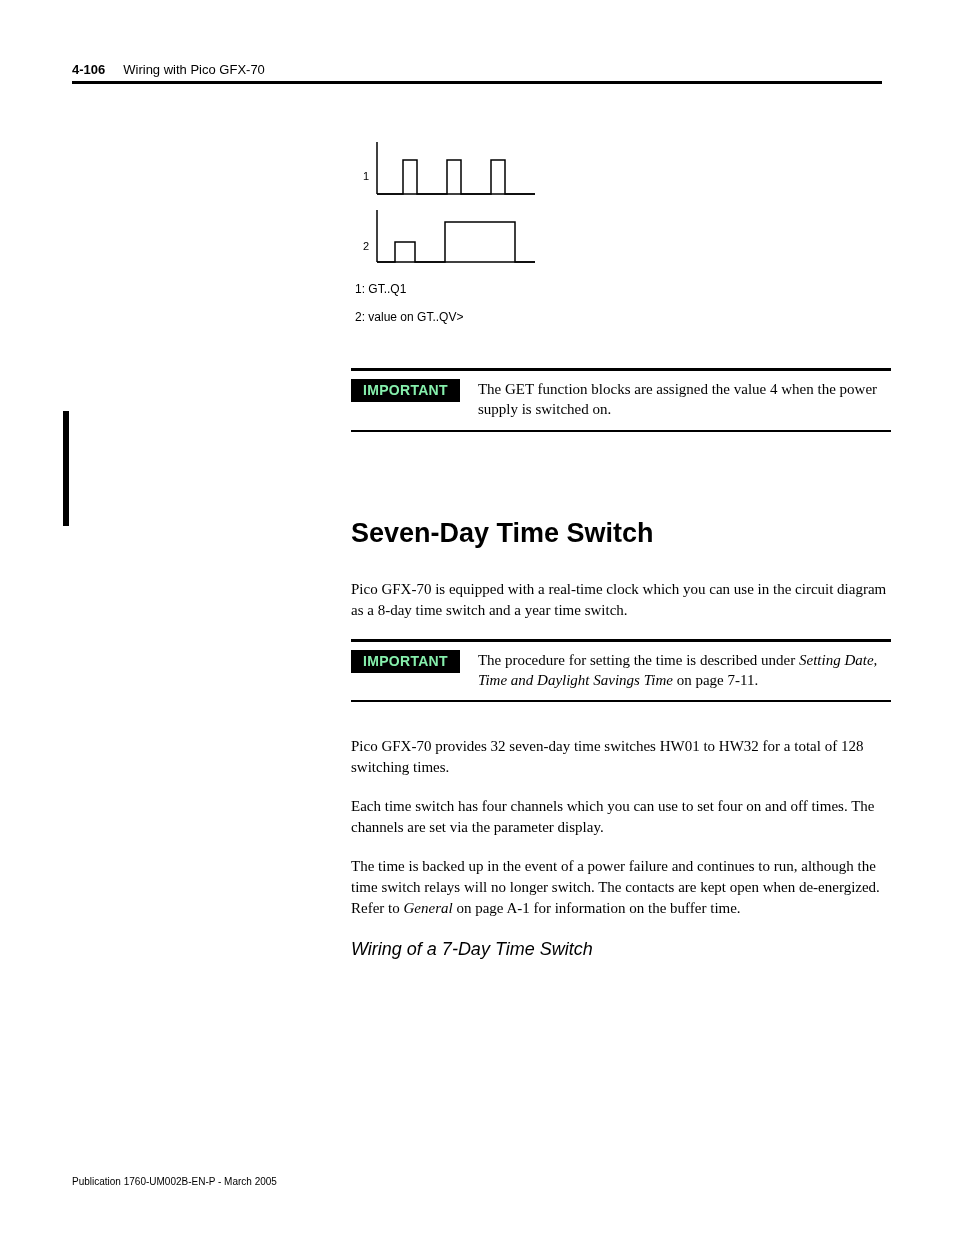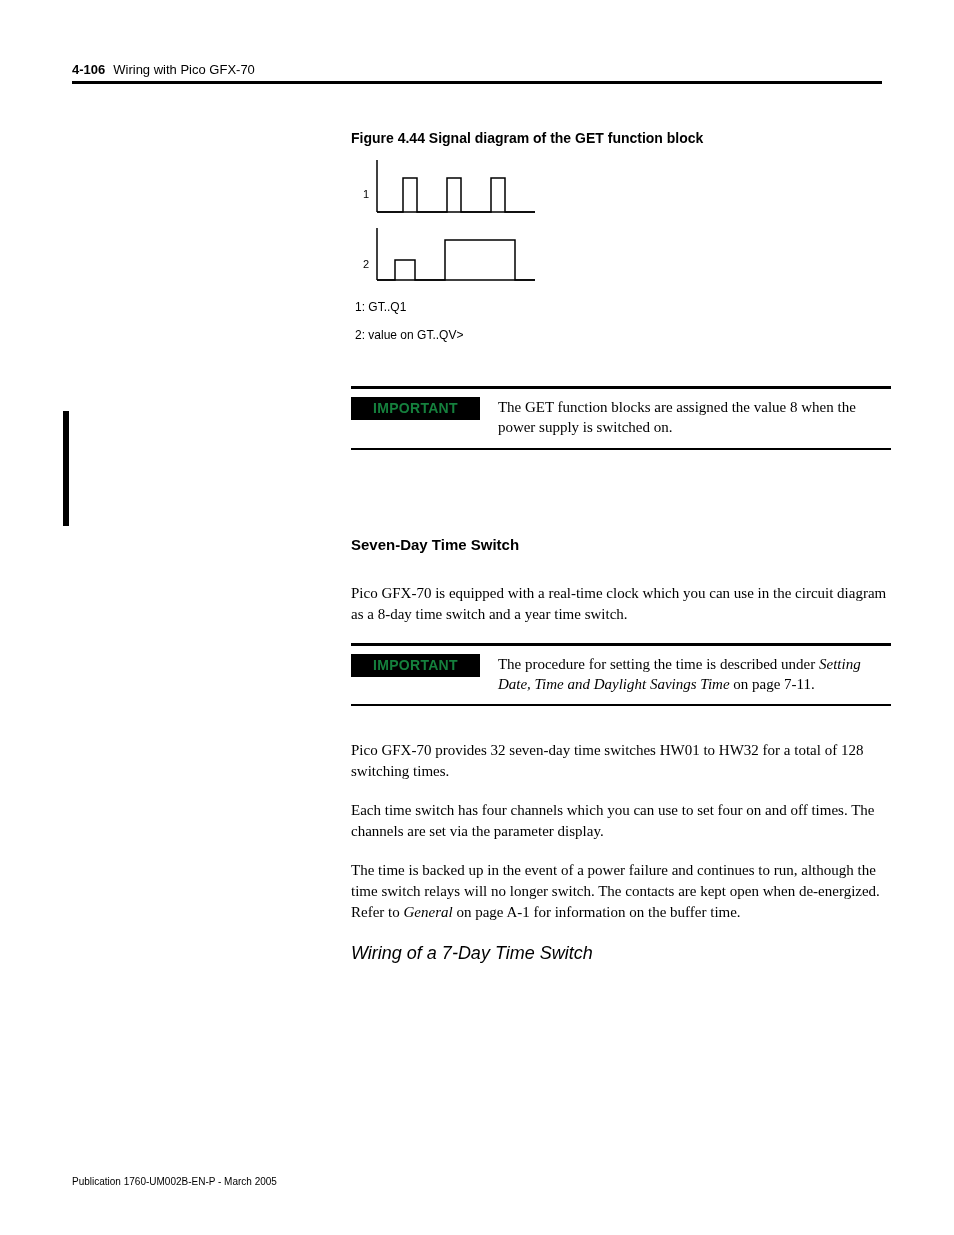--- a/index.html
+++ b/index.html
@@ -14,26 +14,26 @@
   }
   .page {
     position: absolute;
     inset: 0;
     padding: 62px 72px 0 72px;
     box-sizing: border-box;
   }
   .running-head {
     display: flex;
     align-items: baseline;
-    gap: 8px;
+    gap: 18px;
     font-family: "Helvetica Neue", Arial, sans-serif;
     font-size: 13px;
     border-bottom: 3px solid #000;
     padding-bottom: 4px;
-    margin-bottom: 46px;
+    margin-bottom: 58px;
   }
   .running-head .pn { font-weight: 700; }
   .running-head .chap { font-weight: 400; }
 
   .changebar {
     position: absolute;
     left: 63px;
     top: 411px;
     width: 6px;
     height: 115px;
@@ -75,38 +75,38 @@
     border-bottom: 2px solid #000;
     margin-top: 44px;
     padding: 8px 0 10px 0;
     display: flex;
     gap: 18px;
     align-items: flex-start;
   }
   .note-tag {
     font-family: "Helvetica Neue", Arial, sans-serif;
     background: #000;
-    color: #15803d;
+    color: #86efac;
     font-weight: 700;
     font-size: 14px;
-    padding: 3px 22px 4px;
+    padding: 3px 12px 4px;
     letter-spacing: .3px;
     white-space: nowrap;
   }
   .note-text {
     font-size: 15px;
     line-height: 1.35;
     flex: 1;
   }
   .note-text .ital { font-style: italic; }
 
   .h2 {
     font-family: "Helvetica Neue", Arial, sans-serif;
     font-weight: 700;
-    font-size: 15px;
+    font-size: 27px;
     margin: 86px 0 30px 0;
   }
 
   p.body {
     font-size: 15px;
     line-height: 1.4;
     margin: 0 0 18px 0;
   }
   p.body .ital { font-style: italic; }
 
@@ -124,21 +124,20 @@
 <div class="page">
   <div class="changebar"></div>
 
   <div class="running-head">
     <span class="pn">4-106</span>
     <span class="chap">Wiring with Pico GFX-70</span>
   </div>
 
   <div class="content-col">
 
-    <div class="fig-caption">Figure 4.44 Signal diagram of the GET function block</div>
 
     <div class="signal-box">
       <svg width="220" height="130" viewBox="0 0 220 130">
 
         <line x1="22" y1="0" x2="22" y2="52" stroke="#000" stroke-width="1.5"></line>
         <line x1="22" y1="52" x2="180" y2="52" stroke="#000" stroke-width="1.5"></line>
         <line x1="22" y1="68" x2="22" y2="120" stroke="#000" stroke-width="1.5"></line>
         <line x1="22" y1="120" x2="180" y2="120" stroke="#000" stroke-width="1.5"></line>
 
         <polyline points="22,52 48,52 48,18 62,18 62,52 92,52 92,18 106,18 106,52 136,52 136,18 150,18 150,52 180,52" fill="none" stroke="#000" stroke-width="1.5"></polyline>
@@ -146,21 +145,21 @@
         <polyline points="22,120 40,120 40,100 60,100 60,120 90,120 90,80 160,80 160,120 180,120" fill="none" stroke="#000" stroke-width="1.5"></polyline>
         <text x="8" y="38" font-family="Helvetica, Arial, sans-serif" font-size="11">1</text>
         <text x="8" y="108" font-family="Helvetica, Arial, sans-serif" font-size="11">2</text>
       </svg>
     </div>
     <div class="sig-label">1: GT..Q1</div>
     <div class="sig-label" style="margin-top:14px;">2: value on GT..QV&gt;</div>
 
     <div class="note-block">
       <span class="note-tag">IMPORTANT</span>
-      <span class="note-text">The GET function blocks are assigned the value 8 when the power supply is switched on.</span>
+      <span class="note-text">The GET function blocks are assigned the value 4 when the power supply is switched on.</span>
     </div>
 
     <div class="h2">Seven-Day Time Switch</div>
 
     <p class="body">Pico GFX-70 is equipped with a real-time clock which you can use in the circuit diagram as a 8-day time switch and a year time switch.</p>
 
     <div class="note-block" style="margin-top:18px;">
       <span class="note-tag">IMPORTANT</span>
       <span class="note-text">
         <span>The procedure for setting the time is described under </span><span class="ital">Setting Date, Time and Daylight Savings Time</span><span> on page 7-11.</span>

